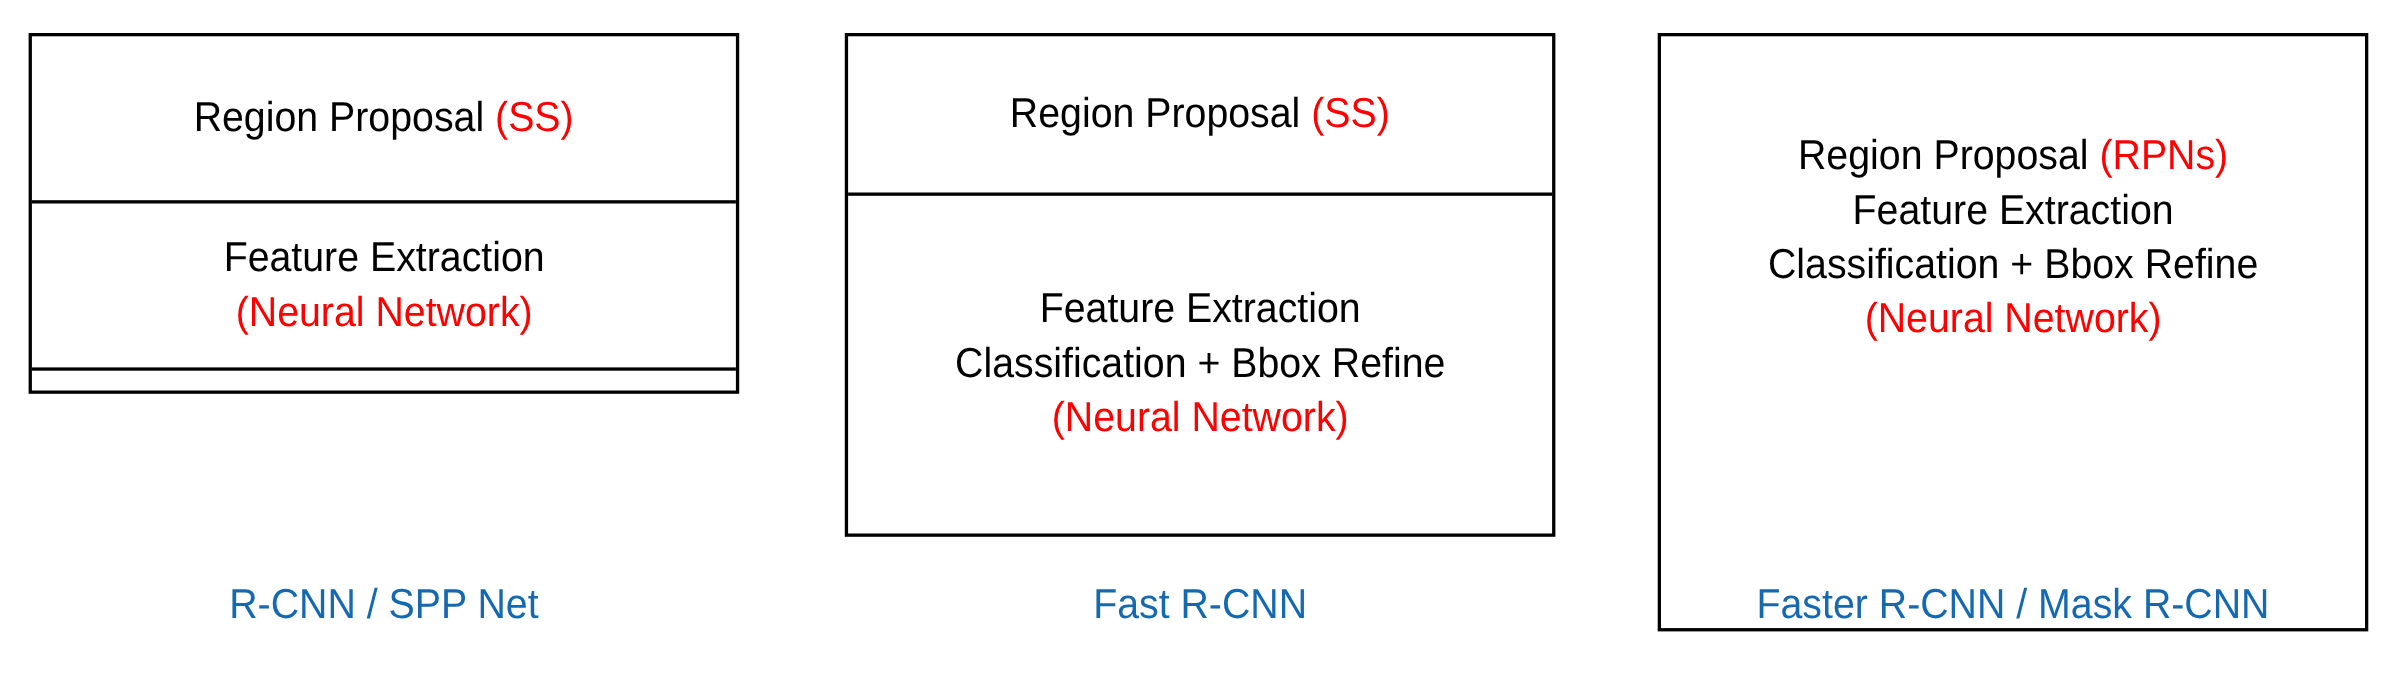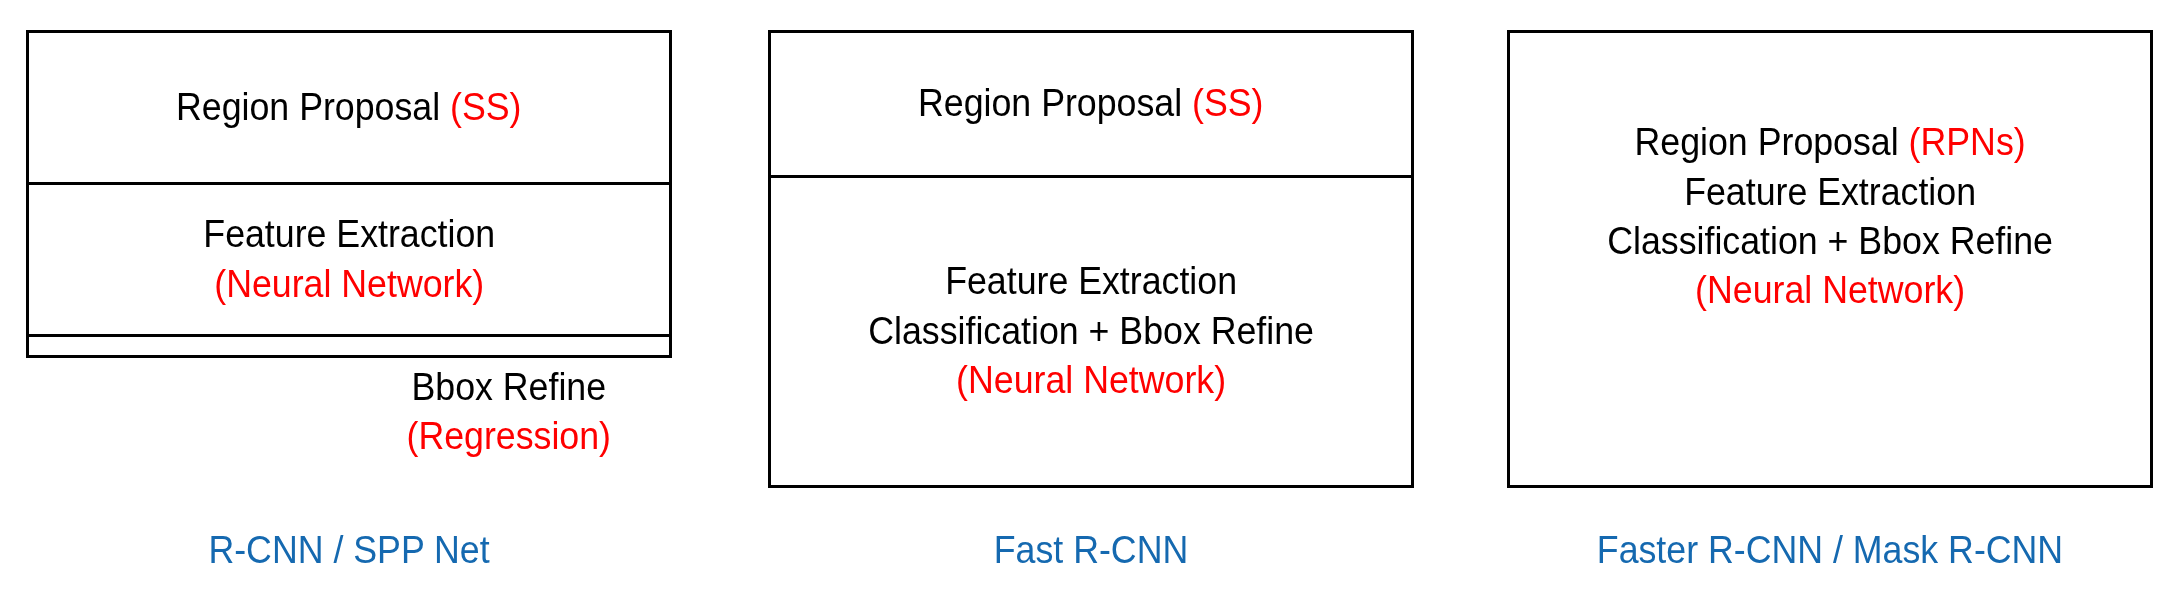--- a/index.html
+++ b/index.html
@@ -107,30 +107,20 @@
           <span class="ln">
             <span class="black">Feature Extraction</span><span class="red"></span>
           </span>
           <span class="ln">
             <span class="black"></span><span class="red">(Neural Network)</span>
           </span>
         </div>
       </div>
 
       <div class="band" style="top:304px; height:150px;">
-        <div class="cell right">
-          <div class="lines">
-            <span class="ln">
-              <span class="black">Bbox Refine</span><span class="red"></span>
-            </span>
-            <span class="ln">
-              <span class="black"></span><span class="red">(Regression)</span>
-            </span>
-          </div>
-        </div>
       </div>
 
     </div>
 
     <div class="caption" style="left:26px; top:530px; width:646px;">R-CNN / SPP Net</div>
   </div>
 
   <div class="arch-column" style="left:720px; width:734px;">
 
     <div class="arch-box" style="left:48px; top:30px; width:646px; height:458px;">
@@ -157,21 +147,21 @@
         </div>
       </div>
 
     </div>
 
     <div class="caption" style="left:48px; top:530px; width:646px;">Fast R-CNN</div>
   </div>
 
   <div class="arch-column" style="left:1454px; width:720px;">
 
-    <div class="arch-box" style="left:53px; top:30px; width:646px; height:458px;">
+    <div class="arch-box" style="left:53px; top:30px; width:646px; height:544px;">
 
       <div class="band" style="top:0px; height:452px;">
         <div class="lines" style="position:relative; top:-42px;">
           <span class="ln">
             <span class="black">Region Proposal </span><span class="red">(RPNs)</span>
           </span>
           <span class="ln">
             <span class="black">Feature Extraction</span><span class="red"></span>
           </span>
           <span class="ln">

